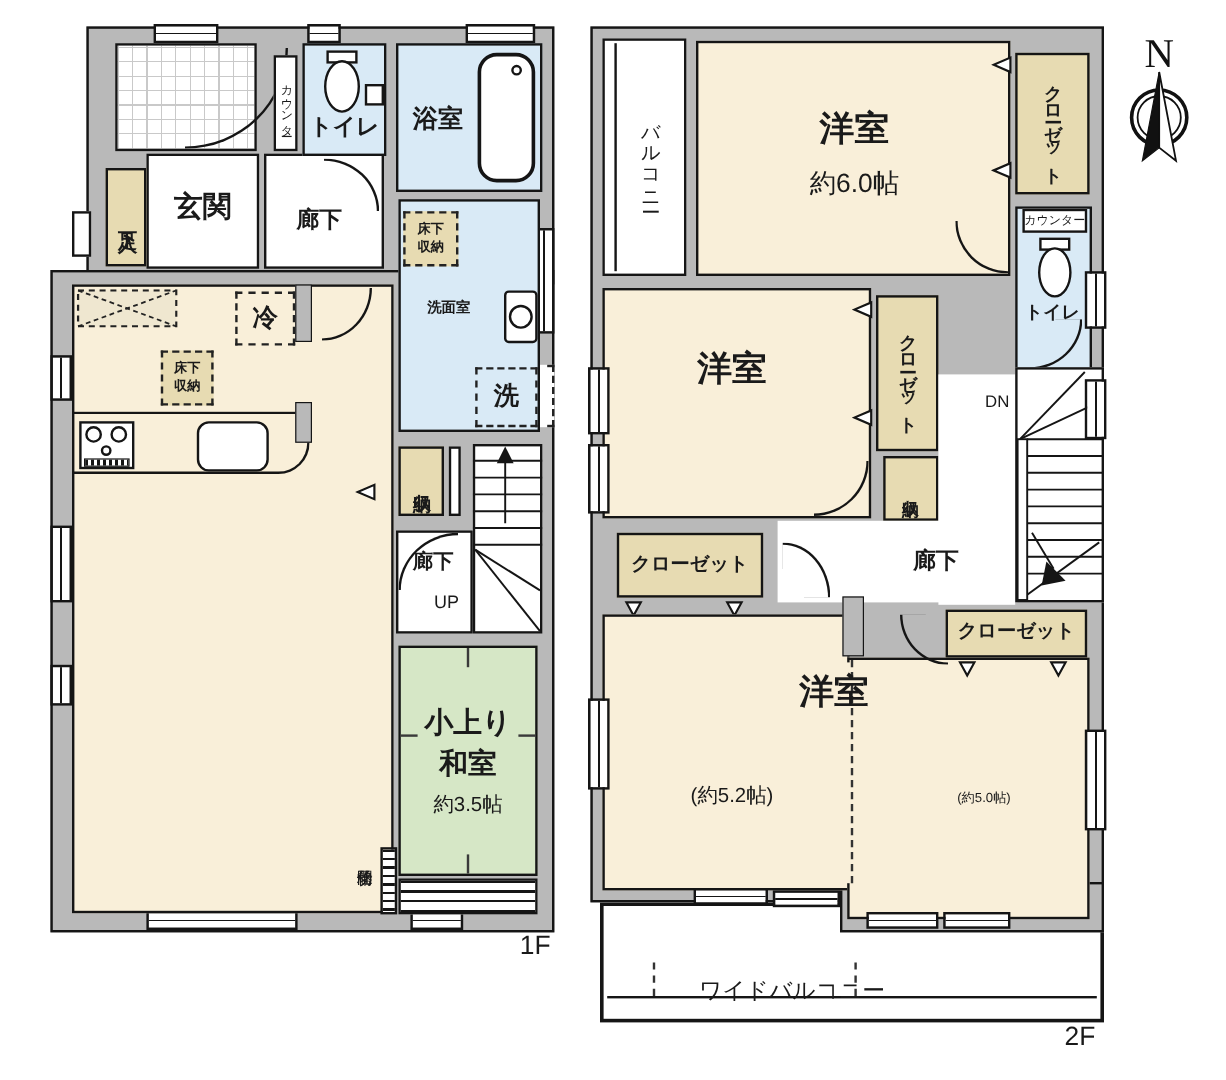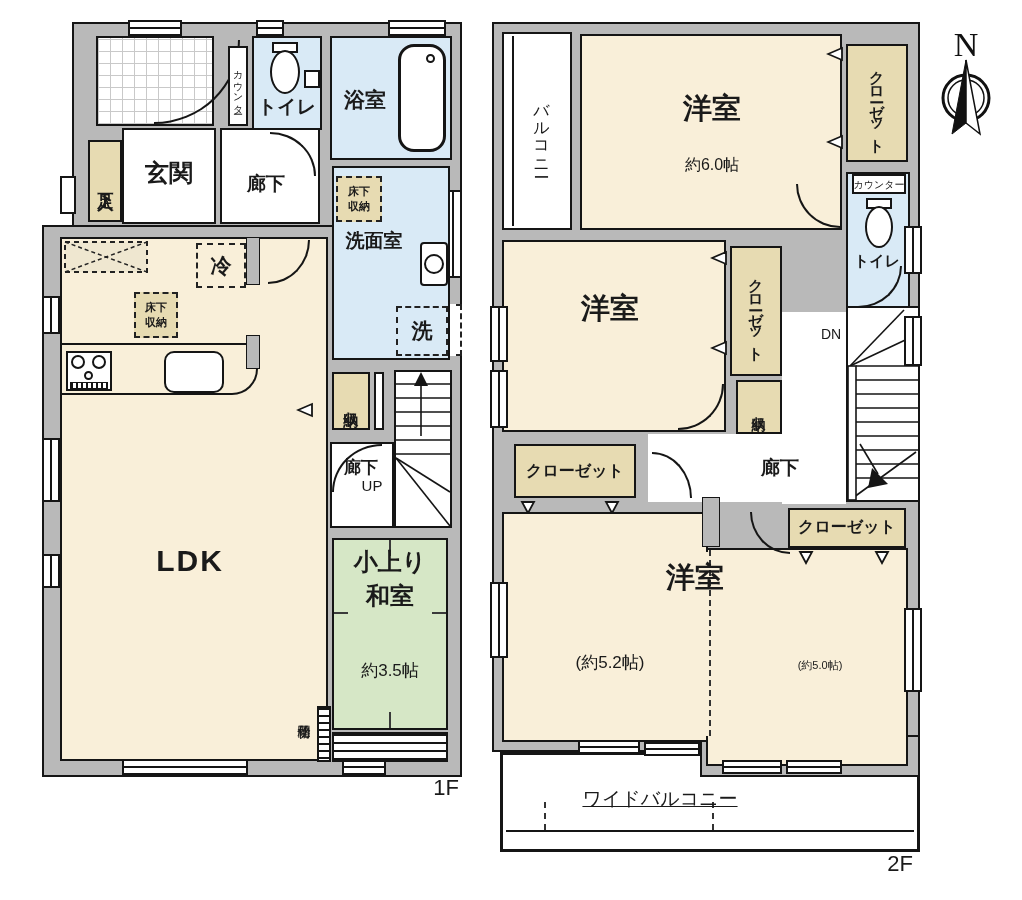--- a/index.html
+++ b/index.html
@@ -81,21 +81,21 @@
 
   <div class="abs room blue" style="left:330px;top:36px;width:122px;height:124px;"></div>
   <div class="abs icon" style="left:398px;top:44px;width:48px;height:108px;border-radius:16px;border-width:3px;"></div>
   <div class="abs icon" style="left:426px;top:54px;width:9px;height:9px;border-radius:50%;"></div>
   <div class="abs lbl" style="left:332px;top:86px;width:66px;height:28px;font-size:21px;">浴室</div>
 
   <div class="abs room blue" style="left:332px;top:166px;width:118px;height:194px;"></div>
   <div class="abs dashedbox tan" style="left:336px;top:176px;width:46px;height:46px;"></div>
   <div class="abs lbl pre" style="left:336px;top:178px;width:46px;height:42px;font-size:11px;line-height:1.35;">床下
 収納</div>
-  <div class="abs lbl" style="left:334px;top:228px;width:80px;height:26px;font-size:19px;">洗面室</div>
+  <div class="abs lbl" style="left:334px;top:244px;width:80px;height:26px;font-size:12px;">洗面室</div>
   <div class="abs icon" style="left:420px;top:242px;width:28px;height:44px;border-radius:4px;"></div>
   <div class="abs icon" style="left:424px;top:254px;width:20px;height:20px;border-radius:50%;"></div>
   <div class="abs dashedbox" style="left:396px;top:306px;width:52px;height:50px;"></div>
   <div class="abs lbl" style="left:398px;top:316px;width:48px;height:30px;font-size:21px;">洗</div>
 
   <div class="abs room cream" style="left:60px;top:237px;width:268px;height:524px;"></div>
   <svg class="abs" style="left:64px;top:241px;" width="84" height="32" viewBox="0 0 84 32">
     <rect x="1" y="1" width="82" height="30" fill="#efe7d0" stroke="#222" stroke-width="2" stroke-dasharray="5 4"></rect>
     <line x1="1" y1="1" x2="83" y2="31" stroke="#222" stroke-width="1.5" stroke-dasharray="4 3"></line>
     <line x1="1" y1="31" x2="83" y2="1" stroke="#222" stroke-width="1.5" stroke-dasharray="4 3"></line>
@@ -109,21 +109,20 @@
 収納</div>
 
   <div class="abs" style="left:60px;top:343px;width:198px;height:52px;border:2px solid #151515;border-left:none;border-bottom-right-radius:26px;"></div>
   <div class="abs icon" style="left:66px;top:351px;width:46px;height:40px;"></div>
   <div class="abs icon" style="left:71px;top:355px;width:14px;height:14px;border-radius:50%;"></div>
   <div class="abs icon" style="left:92px;top:355px;width:14px;height:14px;border-radius:50%;"></div>
   <div class="abs icon" style="left:84px;top:371px;width:9px;height:9px;border-radius:50%;"></div>
   <div class="abs" style="left:70px;top:382px;width:38px;height:7px;border:1px solid #151515;background:repeating-linear-gradient(90deg,#151515 0 2px,#fff 2px 5px);"></div>
   <div class="abs icon" style="left:164px;top:351px;width:60px;height:42px;border-radius:10px;border-width:2.5px;"></div>
   <div class="abs base nob" style="left:246px;top:335px;width:14px;height:34px;border:1px solid #151515;"></div>
-  <div class="abs lbl" style="left:110px;top:538px;width:160px;height:44px;font-size:30px;letter-spacing:2px;">LDK</div>
 
   <div class="abs room tan" style="left:332px;top:372px;width:38px;height:58px;"></div>
   <div class="abs lbl vert" style="left:334px;top:376px;width:34px;height:50px;font-size:15px;">収納</div>
   <div class="abs icon" style="left:374px;top:372px;width:10px;height:58px;"></div>
   <svg class="abs" style="left:296px;top:402px;" width="18" height="16" viewBox="0 0 18 16">
     <polygon points="16,2 16,14 2,8" fill="#fff" stroke="#151515" stroke-width="1.8"></polygon>
   </svg>
 
   <div class="abs room white" style="left:394px;top:370px;width:58px;height:158px;"></div>
   <svg class="abs" style="left:394px;top:370px;" width="58" height="158" viewBox="0 0 58 158">
@@ -137,48 +136,48 @@
       <line x1="2" y1="88" x2="56" y2="156"></line>
         <line x1="2" y1="88" x2="56" y2="122"></line>
       <line x1="27" y1="12" x2="27" y2="66"></line>
     </g>
     <polygon points="20,16 27,2 34,16" fill="#151515"></polygon>
   </svg>
 
   <div class="abs room white" style="left:330px;top:442px;width:64px;height:86px;"></div>
   <div class="abs arc arc-tl" style="left:332px;top:444px;width:50px;height:48px;"></div>
   <div class="abs lbl" style="left:330px;top:456px;width:62px;height:24px;font-size:17px;">廊下</div>
-  <div class="abs lbl light" style="left:352px;top:475px;width:40px;height:22px;font-size:15px;">UP</div>
+  <div class="abs lbl light" style="left:352px;top:492px;width:40px;height:22px;font-size:15px;">UP</div>
 
   <div class="abs room green" style="left:332px;top:538px;width:116px;height:192px;"></div>
   <div class="abs" style="left:389px;top:540px;width:2px;height:16px;background:#3a3a3a;"></div>
   <div class="abs" style="left:334px;top:612px;width:14px;height:2px;background:#3a3a3a;"></div>
   <div class="abs" style="left:432px;top:612px;width:14px;height:2px;background:#3a3a3a;"></div>
   <div class="abs" style="left:389px;top:712px;width:2px;height:16px;background:#3a3a3a;"></div>
-  <div class="abs lbl pre" style="left:334px;top:539px;width:112px;height:80px;font-size:24px;line-height:1.4;">小上り
+  <div class="abs lbl pre" style="left:334px;top:580px;width:112px;height:80px;font-size:24px;line-height:1.4;">小上り
 和室</div>
   <div class="abs lbl light" style="left:334px;top:658px;width:112px;height:26px;font-size:17px;">約3.5帖</div>
   <div class="abs room hstripes" style="left:332px;top:732px;width:116px;height:30px;"></div>
   <div class="abs icon" style="left:317px;top:706px;width:14px;height:56px;background:repeating-linear-gradient(180deg,#151515 0 2px,#fff 2px 7px);"></div>
   <div class="abs lbl vert light" style="left:292px;top:668px;width:22px;height:94px;font-size:13px;letter-spacing:0;">格子間仕切</div>
 
   <div class="abs lbl" style="left:424px;top:776px;width:44px;height:24px;font-size:22px;font-weight:500;">1F</div>
 
   <div class="abs base" style="left:492px;top:22px;width:428px;height:730px;"></div>
 
   <div class="abs white" style="left:500px;top:752px;width:420px;height:100px;border:3px solid #151515;"></div>
   <div class="abs base" style="left:700px;top:735px;width:220px;height:42px;"></div>
 
   <div class="abs room white" style="left:502px;top:32px;width:70px;height:198px;"></div>
   <div class="abs railline" style="left:512px;top:36px;width:2px;height:190px;"></div>
   <div class="abs lbl vert light" style="left:526px;top:42px;width:30px;height:178px;font-size:16px;">バルコニー</div>
 
   <div class="abs room cream" style="left:580px;top:34px;width:262px;height:196px;"></div>
   <div class="abs lbl" style="left:600px;top:88px;width:224px;height:42px;font-size:29px;">洋室</div>
-  <div class="abs lbl light" style="left:600px;top:138px;width:224px;height:30px;font-size:16px;margin-top:12px;">約6.0帖</div>
+  <div class="abs lbl light" style="left:600px;top:138px;width:224px;height:30px;font-size:22px;">約6.0帖</div>
   <div class="abs arc arc-bl" style="left:796px;top:184px;width:44px;height:44px;"></div>
 
   <div class="abs room tan" style="left:846px;top:44px;width:62px;height:118px;"></div>
   <div class="abs lbl vert" style="left:852px;top:48px;width:50px;height:110px;font-size:15px;letter-spacing:0;">クローゼット</div>
   <svg class="abs" style="left:826px;top:46px;" width="18" height="16" viewBox="0 0 18 16">
       <polygon points="16,2 16,14 2,8" fill="#fff" stroke="#151515" stroke-width="1.8"></polygon>
     </svg>
   <svg class="abs" style="left:826px;top:134px;" width="18" height="16" viewBox="0 0 18 16">
       <polygon points="16,2 16,14 2,8" fill="#fff" stroke="#151515" stroke-width="1.8"></polygon>
     </svg>
@@ -273,21 +272,21 @@
   <div class="abs win win-v" style="left:490px;top:582px;width:18px;height:76px;"></div>
   <div class="abs win win-v" style="left:904px;top:608px;width:18px;height:84px;"></div>
   <div class="abs win win-h" style="left:578px;top:740px;width:62px;height:14px;"></div>
   <div class="abs win win-h" style="left:644px;top:742px;width:56px;height:14px;"></div>
   <div class="abs win win-h" style="left:722px;top:760px;width:60px;height:14px;"></div>
   <div class="abs win win-h" style="left:786px;top:760px;width:56px;height:14px;"></div>
 
   <div class="abs railline" style="left:506px;top:830px;width:408px;height:2px;"></div>
   <div class="abs dashline-v" style="left:544px;top:802px;height:28px;"></div>
   <div class="abs dashline-v" style="left:712px;top:802px;height:28px;"></div>
-  <div class="abs lbl light" style="left:550px;top:786px;width:220px;height:26px;font-size:19px;text-decoration:underline;">ワイドバルコニー</div>
+  <div class="abs lbl light" style="left:550px;top:814px;width:220px;height:26px;font-size:19px;">ワイドバルコニー</div>
 
   <div class="abs lbl" style="left:878px;top:852px;width:44px;height:24px;font-size:22px;font-weight:500;">2F</div>
 
   <svg class="abs" style="left:934px;top:20px;" width="64" height="120" viewBox="0 0 64 120">
     <text x="32" y="36" font-size="34" text-anchor="middle" font-family="Liberation Serif, serif" fill="#111">N</text>
     <circle cx="32" cy="78" r="23" fill="none" stroke="#111" stroke-width="3"></circle>
     <circle cx="32" cy="78" r="18" fill="none" stroke="#111" stroke-width="1.5"></circle>
     <polygon points="32,40 18,114 32,103" fill="#111" stroke="#111" stroke-width="1"></polygon>
     <polygon points="32,40 46,114 32,103" fill="#fff" stroke="#111" stroke-width="1.5"></polygon>
   </svg>

